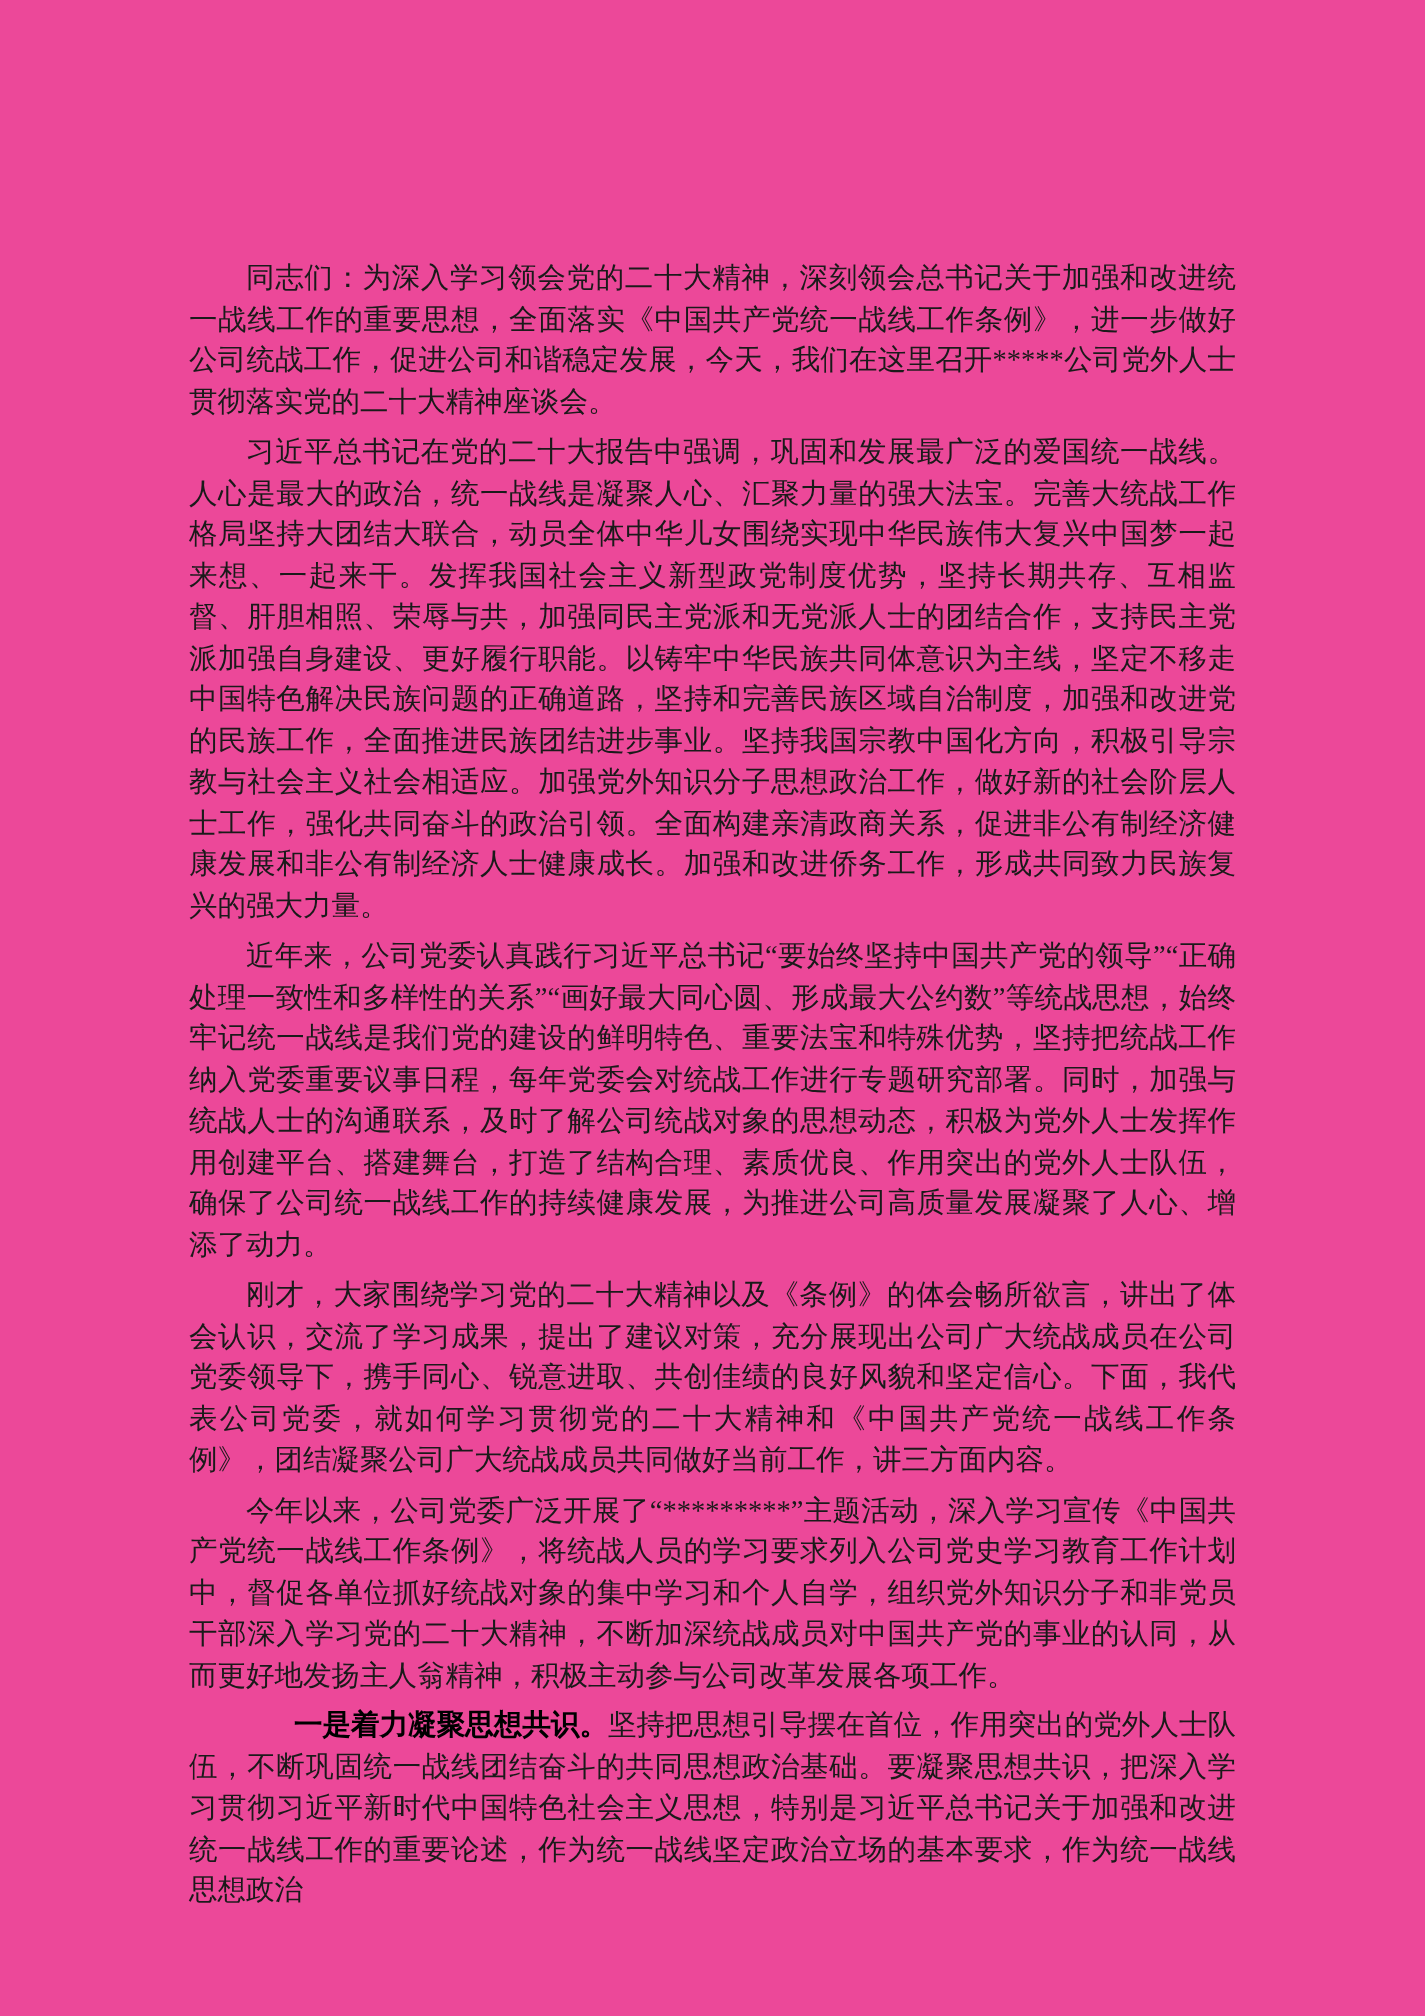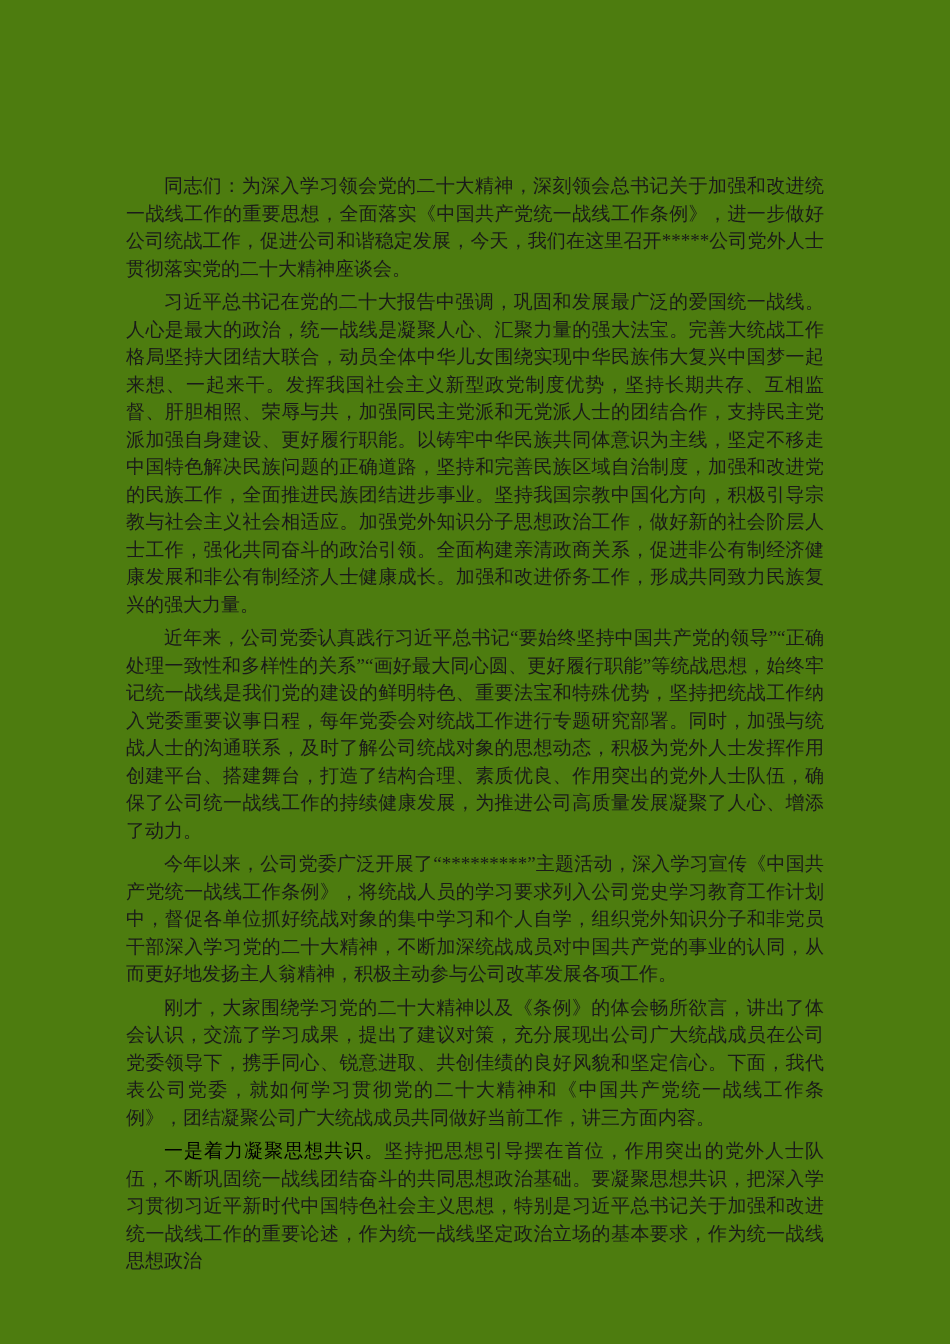--- a/index.html
+++ b/index.html
@@ -10,47 +10,48 @@
   body {
     width: 950px;
     height: 1344px;
     overflow: hidden;
     font-family: "Liberation Serif", "DejaVu Serif", serif;
   }
   .page {
     box-sizing: border-box;
     width: 950px;
     height: 1344px;
-    background: #4d7c0f;
+    background: #ec4899;
     padding: 172px 94px 40px 126px;
     overflow: hidden;
   }
   .doc-body {
     width: 698px;
   }
   p.para {
     margin: 0 0 6px 0;
     font-size: 19px;
     line-height: 27.5px;
     color: #1a1a1a;
     text-align: justify;
     text-justify: inter-ideograph;
     text-indent: 38px;
     word-break: break-all;
   }
   p.para b.lead {
-    font-weight: normal;
+    font-weight: bold;
     color: #000000;
+    margin-left: 32px;
   }
 </style>
 </head>
 <body>
 
 <div class="page">
   <div class="doc-body" id="doc-body">
       <p class="para"><span>同志们：为深入学习领会党的二十大精神，深刻领会总书记关于加强和改进统一战线工作的重要思想，全面落实《中国共产党统一战线工作条例》，进一步做好公司统战工作，促进公司和谐稳定发展，今天，我们在这里召开*****公司党外人士贯彻落实党的二十大精神座谈会。</span></p>
       <p class="para"><span>习近平总书记在党的二十大报告中强调，巩固和发展最广泛的爱国统一战线。人心是最大的政治，统一战线是凝聚人心、汇聚力量的强大法宝。完善大统战工作格局坚持大团结大联合，动员全体中华儿女围绕实现中华民族伟大复兴中国梦一起来想、一起来干。发挥我国社会主义新型政党制度优势，坚持长期共存、互相监督、肝胆相照、荣辱与共，加强同民主党派和无党派人士的团结合作，支持民主党派加强自身建设、更好履行职能。以铸牢中华民族共同体意识为主线，坚定不移走中国特色解决民族问题的正确道路，坚持和完善民族区域自治制度，加强和改进党的民族工作，全面推进民族团结进步事业。坚持我国宗教中国化方向，积极引导宗教与社会主义社会相适应。加强党外知识分子思想政治工作，做好新的社会阶层人士工作，强化共同奋斗的政治引领。全面构建亲清政商关系，促进非公有制经济健康发展和非公有制经济人士健康成长。加强和改进侨务工作，形成共同致力民族复兴的强大力量。</span></p>
-      <p class="para"><span>近年来，公司党委认真践行习近平总书记“要始终坚持中国共产党的领导”“正确处理一致性和多样性的关系”“画好最大同心圆、更好履行职能”等统战思想，始终牢记统一战线是我们党的建设的鲜明特色、重要法宝和特殊优势，坚持把统战工作纳入党委重要议事日程，每年党委会对统战工作进行专题研究部署。同时，加强与统战人士的沟通联系，及时了解公司统战对象的思想动态，积极为党外人士发挥作用创建平台、搭建舞台，打造了结构合理、素质优良、作用突出的党外人士队伍，确保了公司统一战线工作的持续健康发展，为推进公司高质量发展凝聚了人心、增添了动力。</span></p>
+      <p class="para"><span>近年来，公司党委认真践行习近平总书记“要始终坚持中国共产党的领导”“正确处理一致性和多样性的关系”“画好最大同心圆、形成最大公约数”等统战思想，始终牢记统一战线是我们党的建设的鲜明特色、重要法宝和特殊优势，坚持把统战工作纳入党委重要议事日程，每年党委会对统战工作进行专题研究部署。同时，加强与统战人士的沟通联系，及时了解公司统战对象的思想动态，积极为党外人士发挥作用创建平台、搭建舞台，打造了结构合理、素质优良、作用突出的党外人士队伍，确保了公司统一战线工作的持续健康发展，为推进公司高质量发展凝聚了人心、增添了动力。</span></p>
+      <p class="para"><span>刚才，大家围绕学习党的二十大精神以及《条例》的体会畅所欲言，讲出了体会认识，交流了学习成果，提出了建议对策，充分展现出公司广大统战成员在公司党委领导下，携手同心、锐意进取、共创佳绩的良好风貌和坚定信心。下面，我代表公司党委，就如何学习贯彻党的二十大精神和《中国共产党统一战线工作条例》，团结凝聚公司广大统战成员共同做好当前工作，讲三方面内容。</span></p>
       <p class="para"><span>今年以来，公司党委广泛开展了“*********”主题活动，深入学习宣传《中国共产党统一战线工作条例》，将统战人员的学习要求列入公司党史学习教育工作计划中，督促各单位抓好统战对象的集中学习和个人自学，组织党外知识分子和非党员干部深入学习党的二十大精神，不断加深统战成员对中国共产党的事业的认同，从而更好地发扬主人翁精神，积极主动参与公司改革发展各项工作。</span></p>
-      <p class="para"><span>刚才，大家围绕学习党的二十大精神以及《条例》的体会畅所欲言，讲出了体会认识，交流了学习成果，提出了建议对策，充分展现出公司广大统战成员在公司党委领导下，携手同心、锐意进取、共创佳绩的良好风貌和坚定信心。下面，我代表公司党委，就如何学习贯彻党的二十大精神和《中国共产党统一战线工作条例》，团结凝聚公司广大统战成员共同做好当前工作，讲三方面内容。</span></p>
       <p class="para"><b class="lead">一是着力凝聚思想共识。</b><span>坚持把思想引导摆在首位，作用突出的党外人士队伍，不断巩固统一战线团结奋斗的共同思想政治基础。要凝聚思想共识，把深入学习贯彻习近平新时代中国特色社会主义思想，特别是习近平总书记关于加强和改进统一战线工作的重要论述，作为统一战线坚定政治立场的基本要求，作为统一战线思想政治</span></p>
     </div>
 </div>
 
 </body></html>

